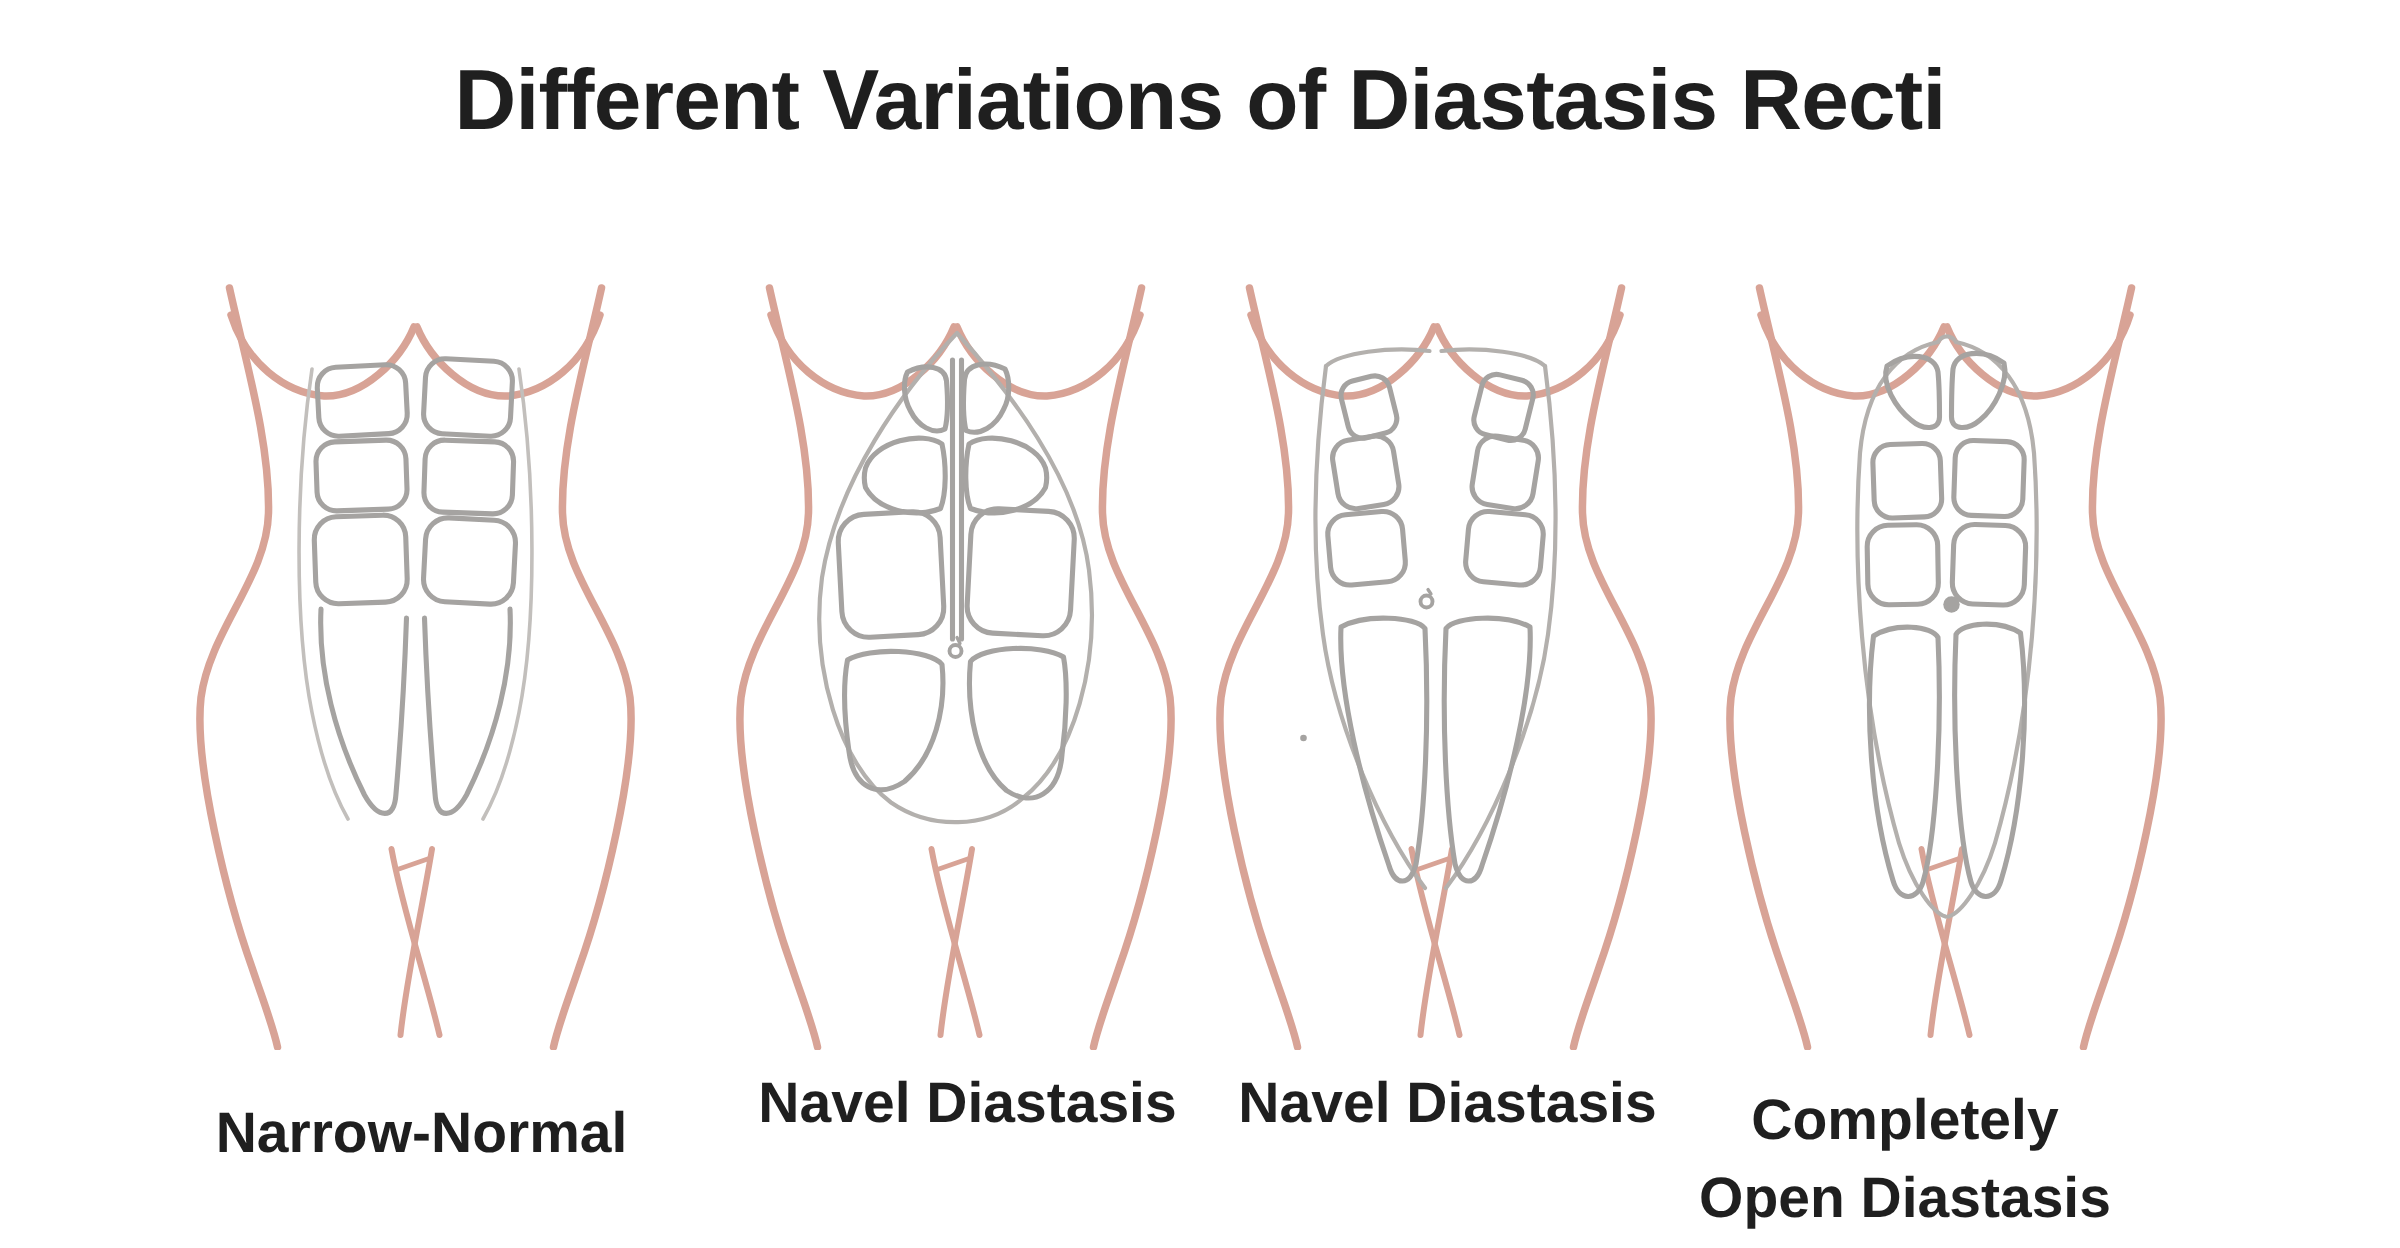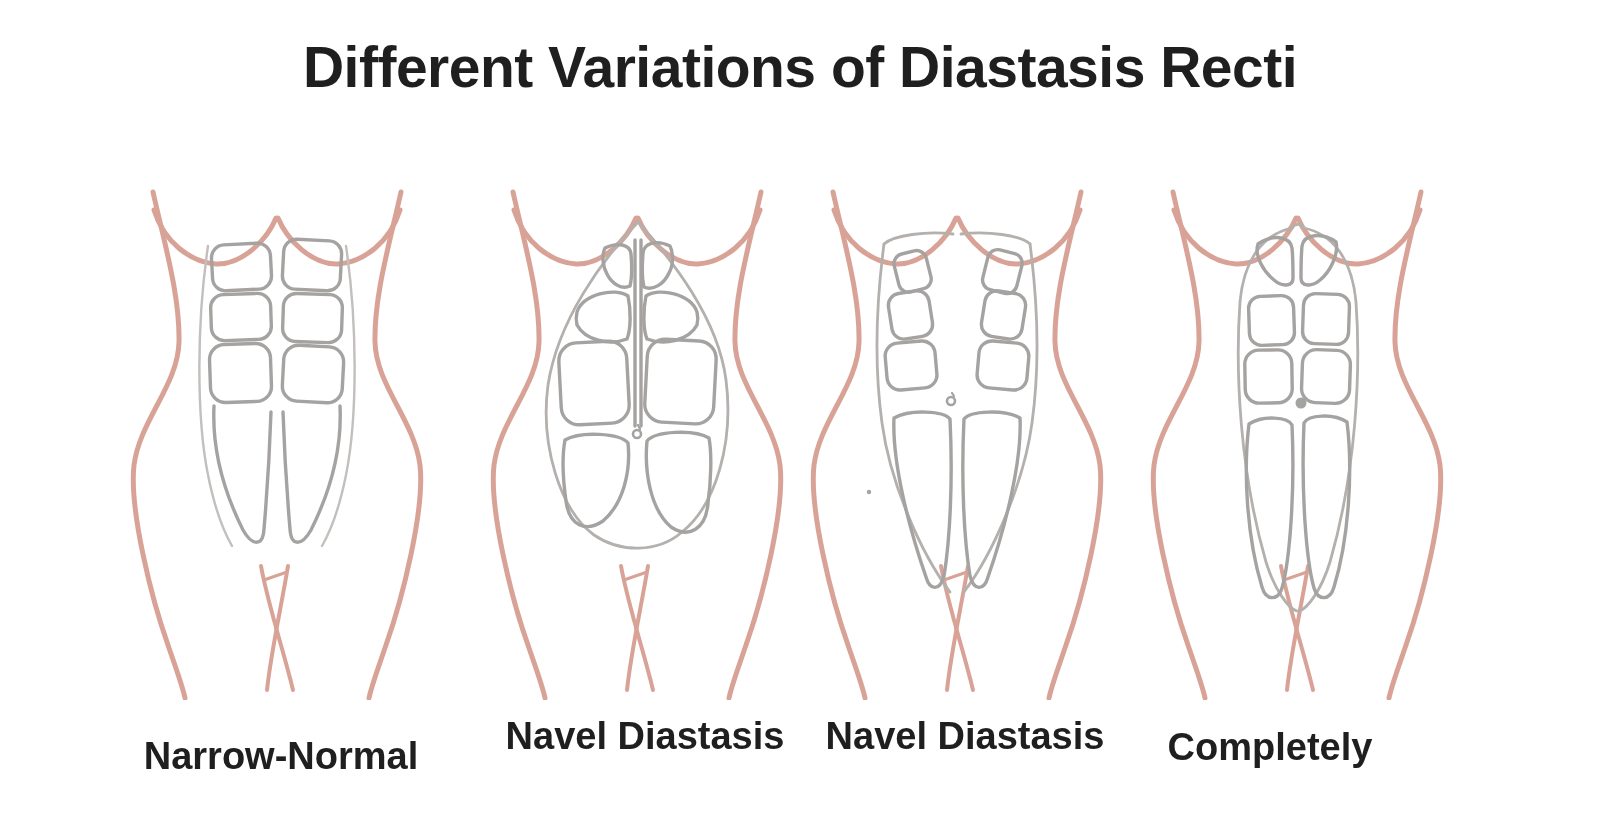--- a/index.html
+++ b/index.html
@@ -138,15 +138,16 @@
 
   </div>
   <div class="label lab2">
     <span>Navel Diastasis</span>
   </div>
   <div class="label lab3">
     <span>Navel Diastasis</span>
   </div>
   <div class="label lab4">
     <span>Completely</span>
+    <span>Open Diastasis</span>
   </div>
 
 </div>
 
 </body></html>

